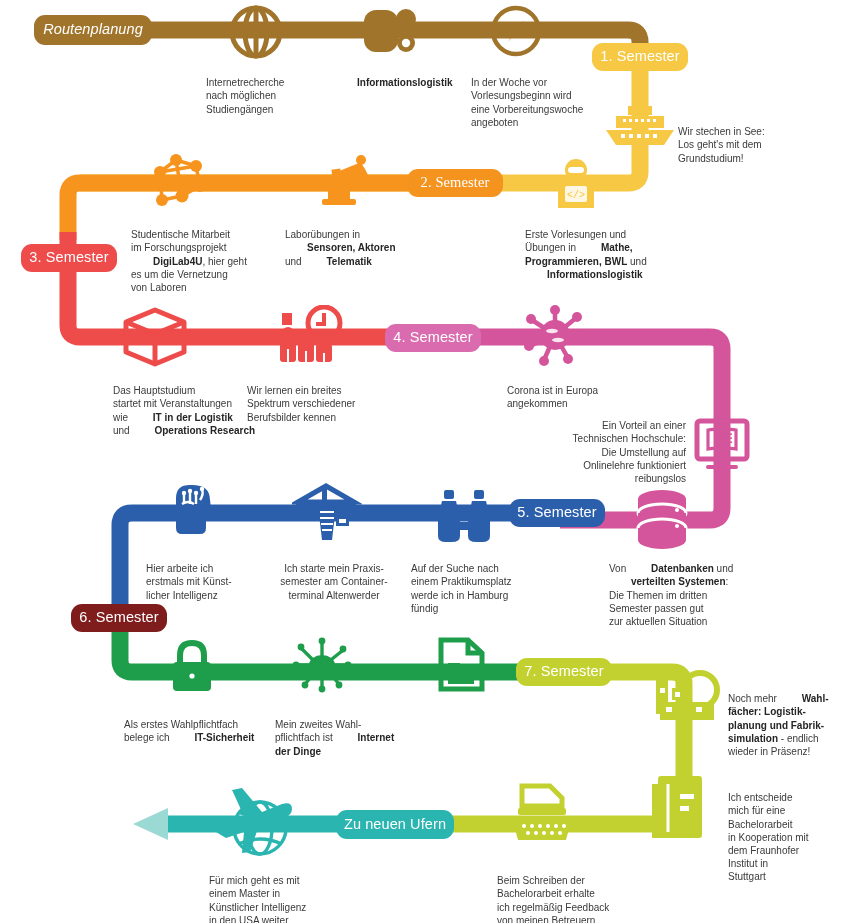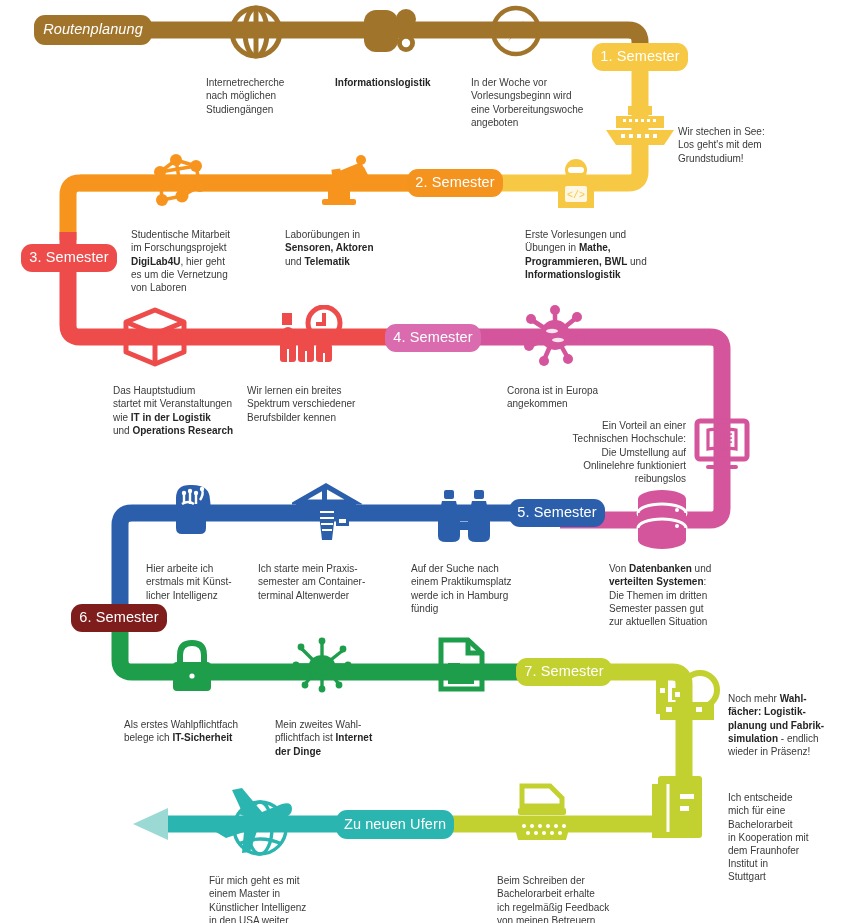--- a/index.html
+++ b/index.html
@@ -16,21 +16,21 @@
     font-size:14.5px;line-height:1;white-space:nowrap;
     display:flex;align-items:center;justify-content:center;
     padding:6px 12px 7px 12px;letter-spacing:.1px;
     box-sizing:border-box;
   }
   .note{
     position:absolute;font-size:10px;line-height:1.32;color:#3a3a3a;
     white-space:pre-line;
   }
   .note.right{text-align:right;}
-  .note b{font-weight:bold;color:#252525;}
+  .note b{font-weight:bold;color:#252525;margin-left:22px;}
   .icon{position:absolute;}
   .icon svg{display:block;}
 </style>
 </head>
 <body>
 
 <div id="canvas">
 
   <svg class="ribbon" viewBox="0 0 853 923">
 
@@ -402,21 +402,21 @@
   </div>
 
   <div class="badge" style="left:34px;top:15px;width:118px;height:30px;background:#A1742B;font-style:italic;">
     <span>Routenplanung</span>
   </div>
 
   <div class="badge" style="left:592px;top:43px;width:96px;height:28px;background:#F7C843;">
     <span>1. Semester</span>
   </div>
 
-  <div class="badge" style="left:407px;top:169px;width:96px;height:28px;background:#F5931F;">
+  <div class="badge" style="left:407px;top:169px;width:96px;height:28px;background:#F5931F;font-family:Liberation Serif, serif;">
     <span>2. Semester</span>
   </div>
 
   <div class="badge" style="left:21px;top:244px;width:96px;height:28px;background:#EE4B4B;">
     <span>3. Semester</span>
   </div>
 
   <div class="badge" style="left:385px;top:324px;width:96px;height:28px;background:#D96BAE;">
     <span>4. Semester</span>
   </div>
@@ -515,21 +515,21 @@
 zur aktuellen Situation</span>
   </div>
 
   <div class="note" style="left:411px;top:549px;width:140px;">
     <span>Auf der Suche nach
 einem Praktikumsplatz
 werde ich in Hamburg
 fündig</span>
   </div>
 
-  <div class="note" style="left:258px;top:549px;width:152px;">
+  <div class="note" style="left:258px;top:549px;width:152px;text-align:center;">
     <span>Ich starte mein Praxis-
 semester am Container-
 terminal Altenwerder</span>
   </div>
 
   <div class="note" style="left:146px;top:549px;width:118px;">
     <span>Hier arbeite ich
 erstmals mit Künst-
 licher Intelligenz</span>
   </div>

